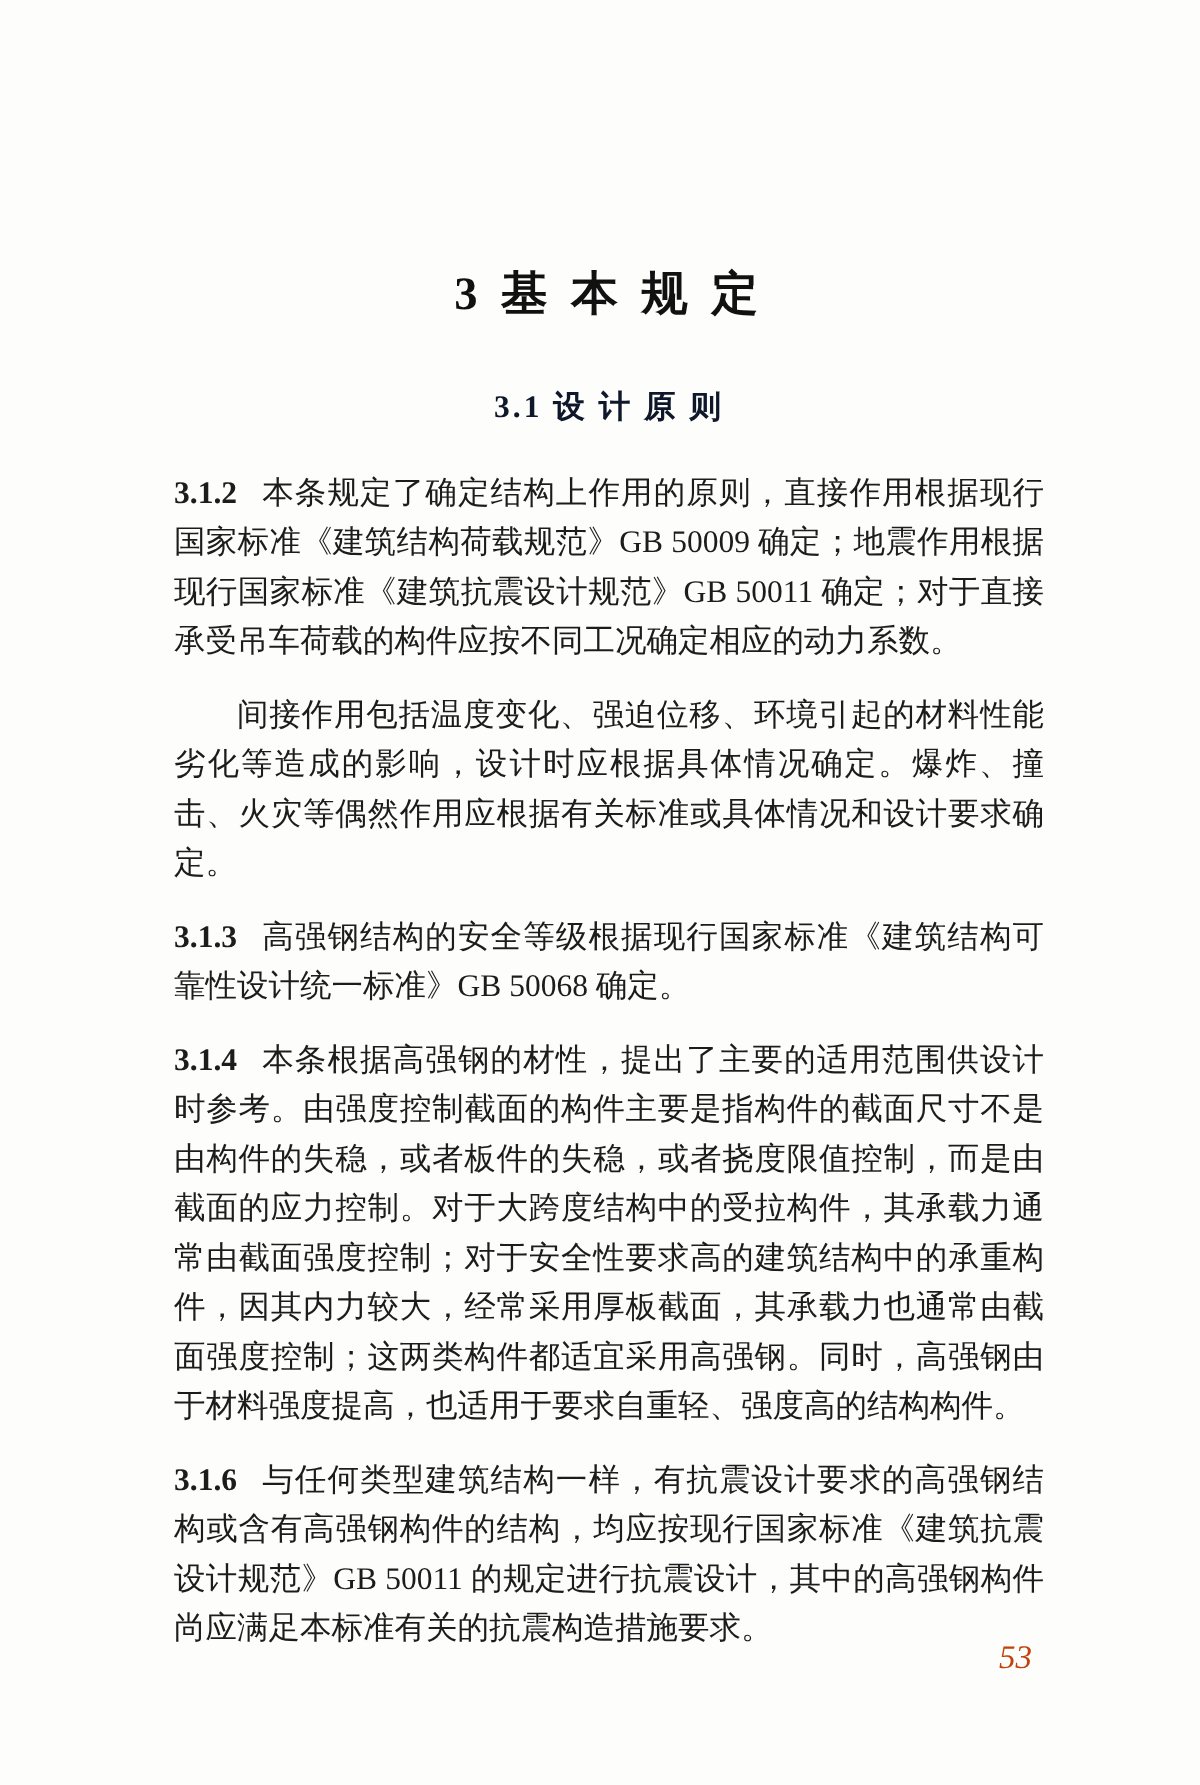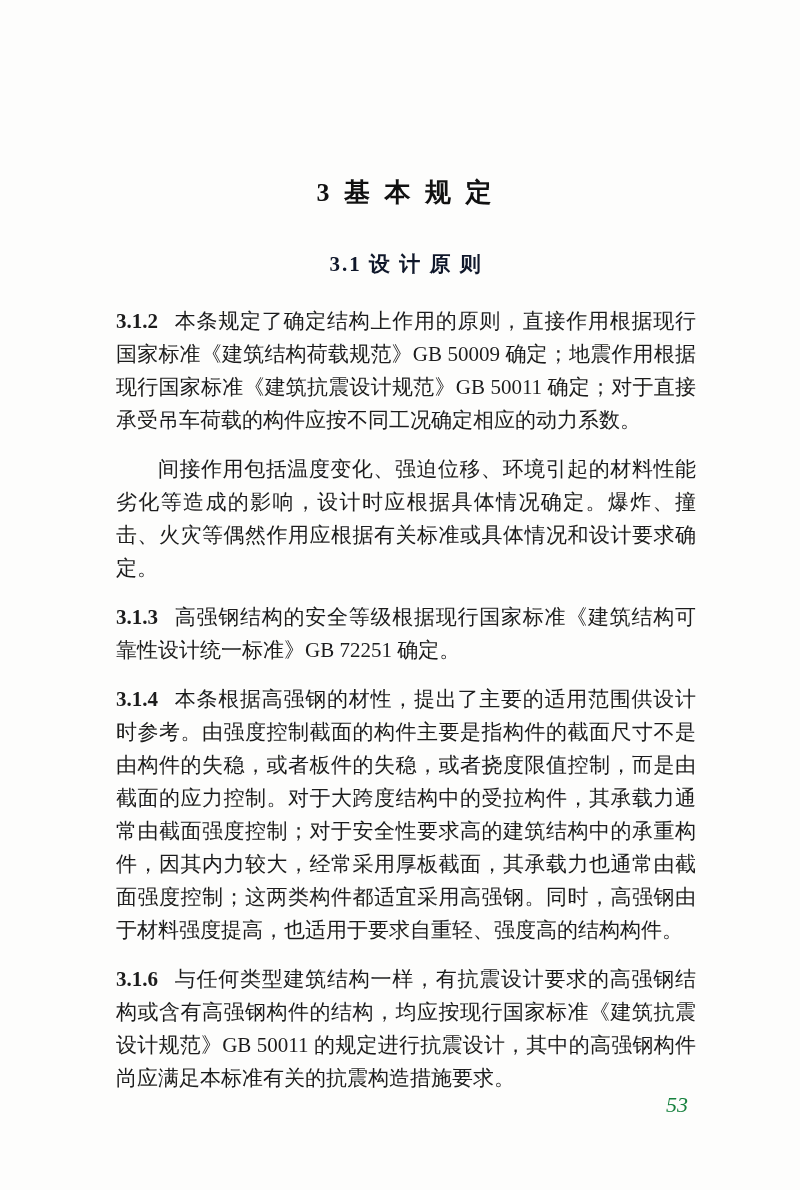--- a/index.html
+++ b/index.html
@@ -19,21 +19,21 @@
     }
     .content {
       position: absolute;
       left: 100px;
       top: 175px;
       width: 612px;
     }
     .chapter-heading {
       margin: 0 0 40px 0;
       text-align: center;
-      font-size: 26px;
+      font-size: 31px;
       font-weight: 700;
       letter-spacing: 4px;
       color: #111;
     }
     .section-heading {
       margin: 0 0 27px 0;
       text-align: center;
       font-size: 21px;
       font-weight: 700;
       letter-spacing: 2px;
@@ -55,38 +55,38 @@
       font-weight: 700;
       padding-right: 16px;
       white-space: nowrap;
     }
     .page-number {
       position: absolute;
       right: 112px;
       bottom: 72px;
       font-size: 22px;
       font-style: italic;
-      color: #15803d;
+      color: #c2410c;
     }
   </style>
 </head>
 <body>
 
 <div class="page">
   <div class="content">
 
     <h1 class="chapter-heading">3  基 本 规 定</h1>
 
     <h2 class="section-heading">3.1  设 计 原 则</h2>
 
     <p class="body-para"><b class="clause-num">3.1.2</b><span>本条规定了确定结构上作用的原则，直接作用根据现行国家标准《建筑结构荷载规范》GB 50009 确定；地震作用根据现行国家标准《建筑抗震设计规范》GB 50011 确定；对于直接承受吊车荷载的构件应按不同工况确定相应的动力系数。</span></p>
 
     <p class="body-para indent"><span>间接作用包括温度变化、强迫位移、环境引起的材料性能劣化等造成的影响，设计时应根据具体情况确定。爆炸、撞击、火灾等偶然作用应根据有关标准或具体情况和设计要求确定。</span></p>
 
-    <p class="body-para"><b class="clause-num">3.1.3</b><span>高强钢结构的安全等级根据现行国家标准《建筑结构可靠性设计统一标准》GB 72251 确定。</span></p>
+    <p class="body-para"><b class="clause-num">3.1.3</b><span>高强钢结构的安全等级根据现行国家标准《建筑结构可靠性设计统一标准》GB 50068 确定。</span></p>
 
 
     <p class="body-para"><b class="clause-num">3.1.4</b><span>本条根据高强钢的材性，提出了主要的适用范围供设计时参考。由强度控制截面的构件主要是指构件的截面尺寸不是由构件的失稳，或者板件的失稳，或者挠度限值控制，而是由截面的应力控制。对于大跨度结构中的受拉构件，其承载力通常由截面强度控制；对于安全性要求高的建筑结构中的承重构件，因其内力较大，经常采用厚板截面，其承载力也通常由截面强度控制；这两类构件都适宜采用高强钢。同时，高强钢由于材料强度提高，也适用于要求自重轻、强度高的结构构件。</span></p>
 
     <p class="body-para"><b class="clause-num">3.1.6</b><span>与任何类型建筑结构一样，有抗震设计要求的高强钢结构或含有高强钢构件的结构，均应按现行国家标准《建筑抗震设计规范》GB 50011 的规定进行抗震设计，其中的高强钢构件尚应满足本标准有关的抗震构造措施要求。</span></p>
 
   </div>
 
   <div class="page-number">53</div>
 </div>

